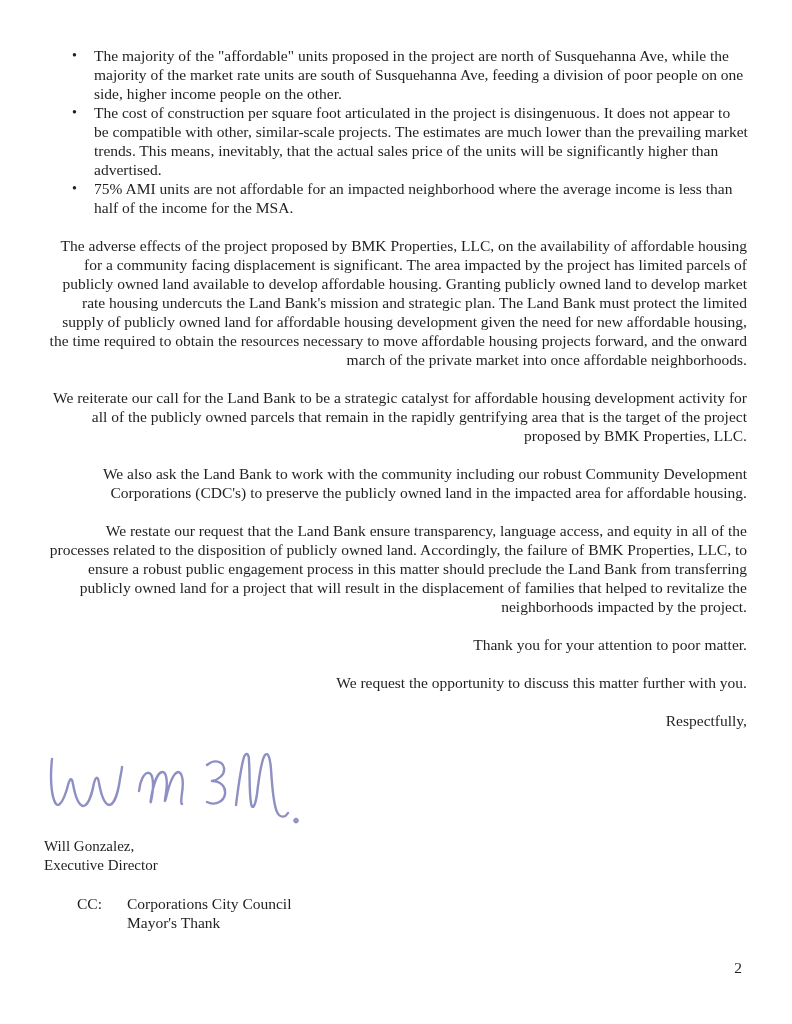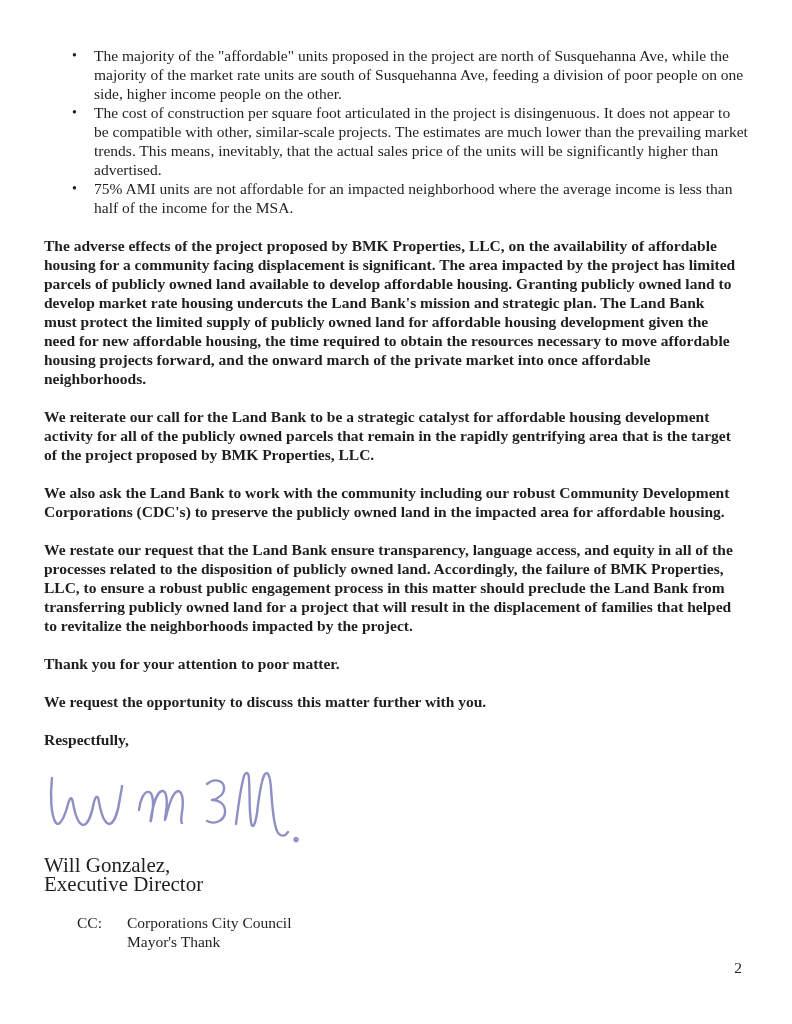--- a/index.html
+++ b/index.html
@@ -16,25 +16,24 @@
   .page {
     position: relative;
     width: 792px;
     height: 1024px;
     box-sizing: border-box;
     padding: 46px 44px 0 44px;
     background: #ffffff;
     overflow: hidden;
   }
   .para {
-    margin: 0 12px 19px 0;
+    margin: 0 1px 19px 0;
     font-size: 15.5px;
     line-height: 19px;
-    text-align: left;
-    font-weight: bold;
+    text-align: right;
   }
   ul.bullets {
     list-style: none;
     margin: 0 0 19px 0;
     padding: 0;
   }
   ul.bullets li {
     position: relative;
     padding-left: 50px;
     font-size: 15.5px;
@@ -44,21 +43,21 @@
     position: absolute;
     left: 28px;
     top: 0;
     font-size: 14px;
   }
   .sig-wrap {
     margin: 2px 0 8px 0;
     height: 80px;
   }
   .signer {
-    font-size: 21px;
+    font-size: 15px;
     line-height: 19px;
     margin-bottom: 19px;
   }
   .cc-block {
     display: flex;
     font-size: 15.5px;
     line-height: 19px;
   }
   .cc-label {
     width: 50px;

